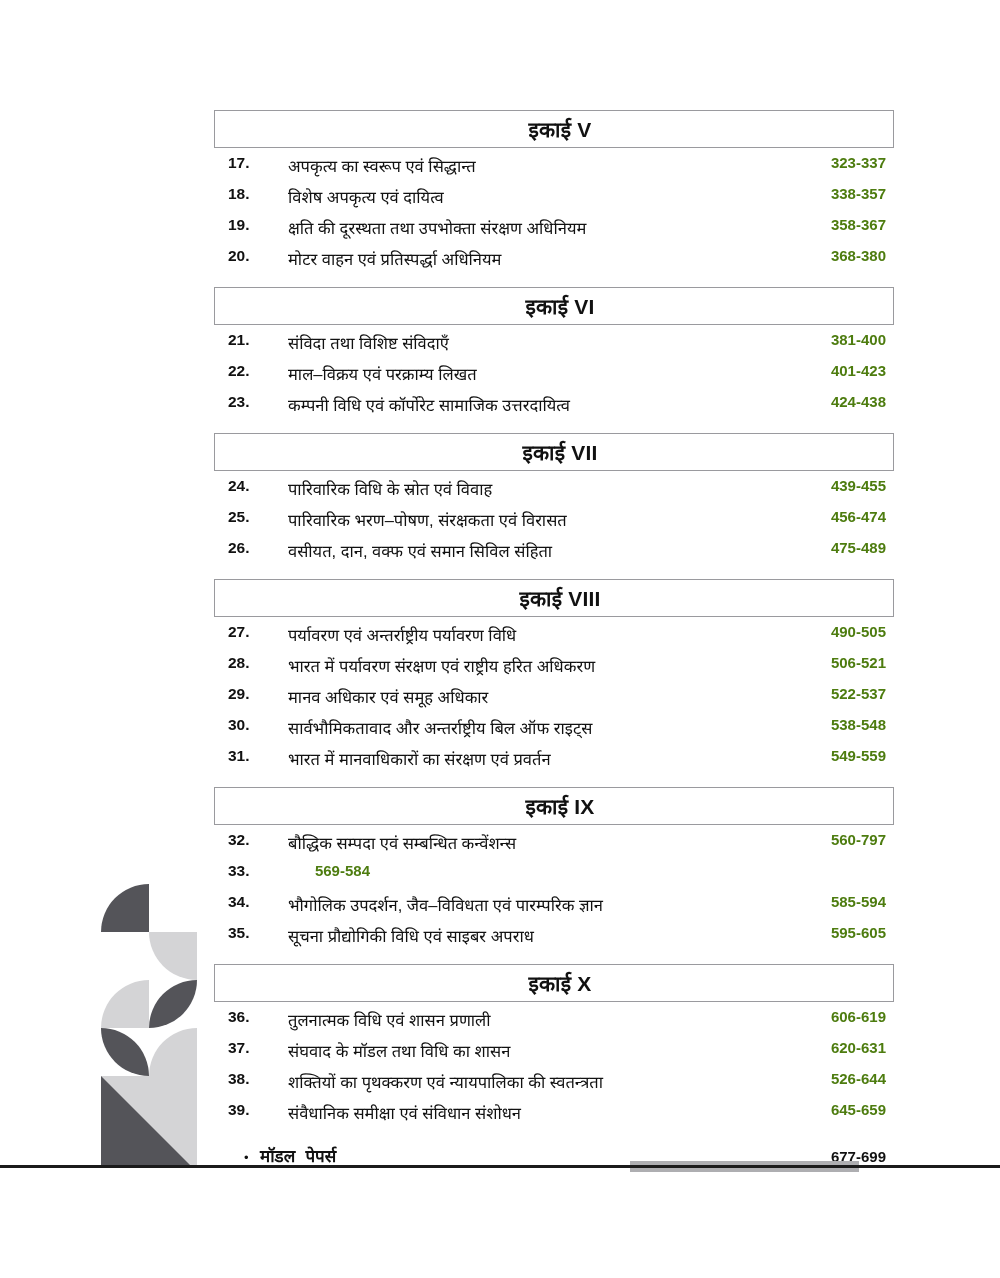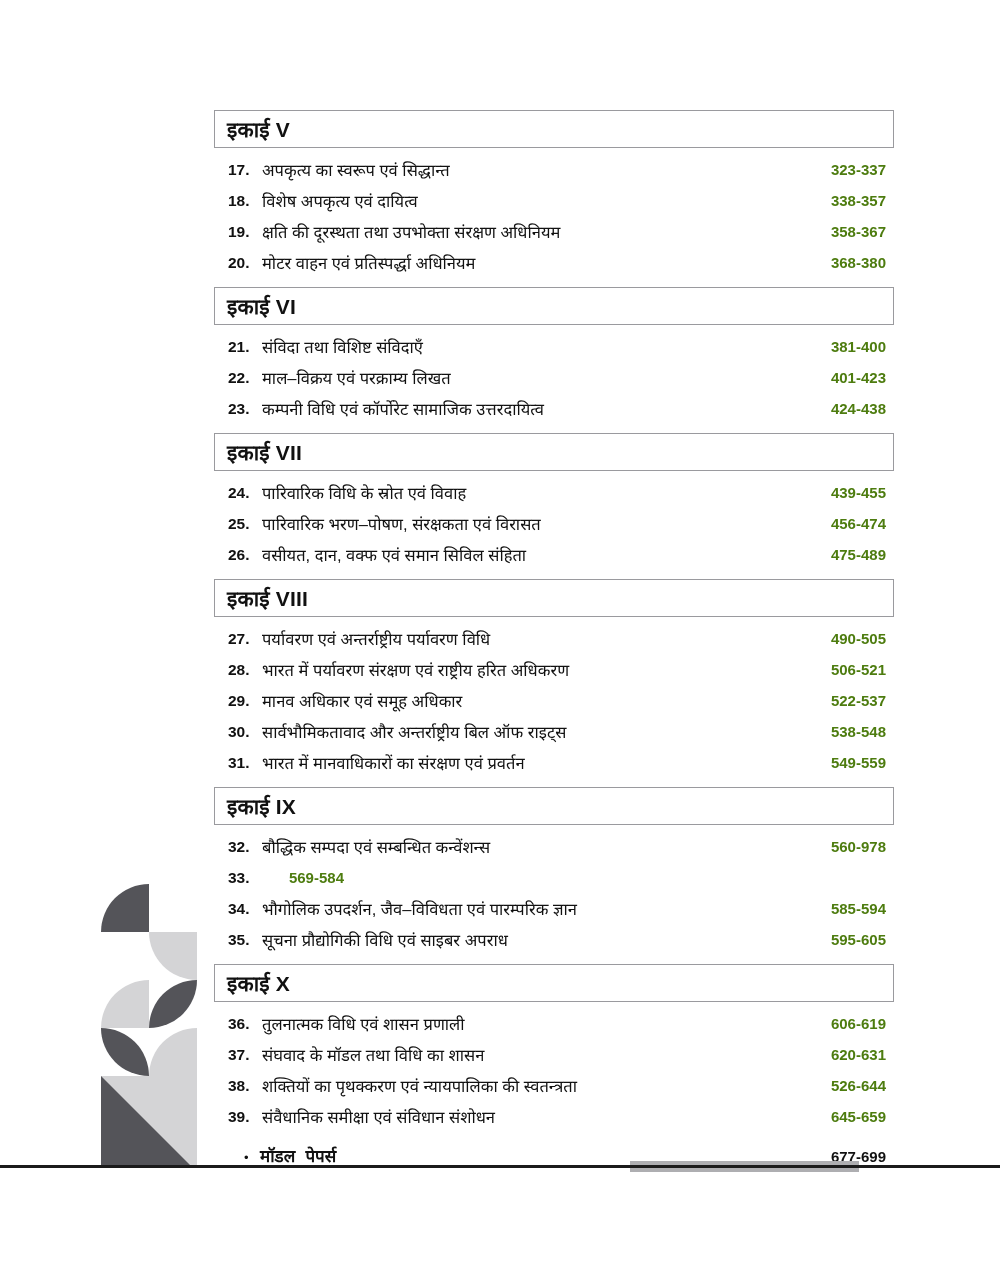--- a/index.html
+++ b/index.html
@@ -35,38 +35,40 @@
 
   
   .unit-header {
     border: 1px solid #9a9a9e;
     height: 38px;
     display: flex;
     align-items: center;
     padding-left: 12px;
     margin-bottom: 6px;
     background: #ffffff;
+    justify-content: center;
   }
   .unit-header-label {
     font-family: "Liberation Sans", "DejaVu Sans", sans-serif;
     font-weight: bold;
     font-size: 21px;
     color: #111111;
     letter-spacing: 0.2px;
     white-space: nowrap;
   }
 
   
   .unit-block { margin-bottom: 9px; }
 
   .chapter-row {
     display: flex;
-    align-items: center;
+    align-items: flex-start;
     height: 31px;
     padding-left: 14px;
+    gap: 26px;
   }
   .chapter-num {
     font-family: "Liberation Sans", "DejaVu Sans", sans-serif;
     font-weight: bold;
     font-size: 15.5px;
     color: #111111;
     width: 34px;
     flex: 0 0 34px;
     text-align: left;
   }
@@ -247,21 +249,21 @@
           <span class="chapter-pages">549-559</span>
         </div>
       </div>
       <div class="unit-block">
         <div class="unit-header">
           <span class="unit-header-label">इकाई IX</span>
         </div>
         <div class="chapter-row">
           <span class="chapter-num">32.</span>
           <span class="chapter-title">बौद्धिक सम्पदा एवं सम्बन्धित कन्वेंशन्स</span>
-          <span class="chapter-pages">560-978</span>
+          <span class="chapter-pages">560-797</span>
         </div>
         <div class="chapter-row">
           <span class="chapter-num">33.</span>
           <span class="chapter-pages">569-584</span>
         </div>
         <div class="chapter-row">
           <span class="chapter-num">34.</span>
           <span class="chapter-title">भौगोलिक उपदर्शन, जैव–विविधता एवं पारम्परिक ज्ञान</span>
           <span class="chapter-pages">585-594</span>
         </div>

